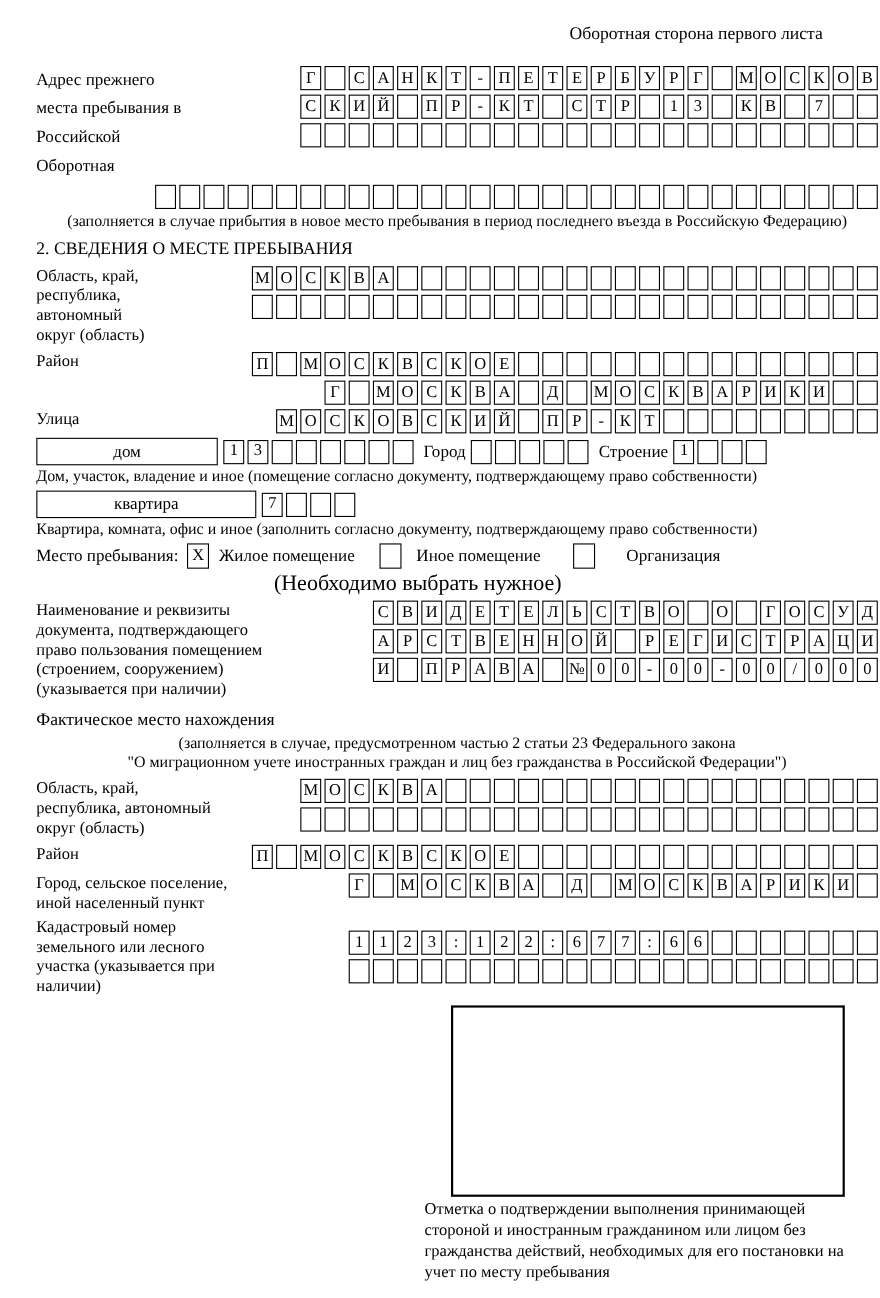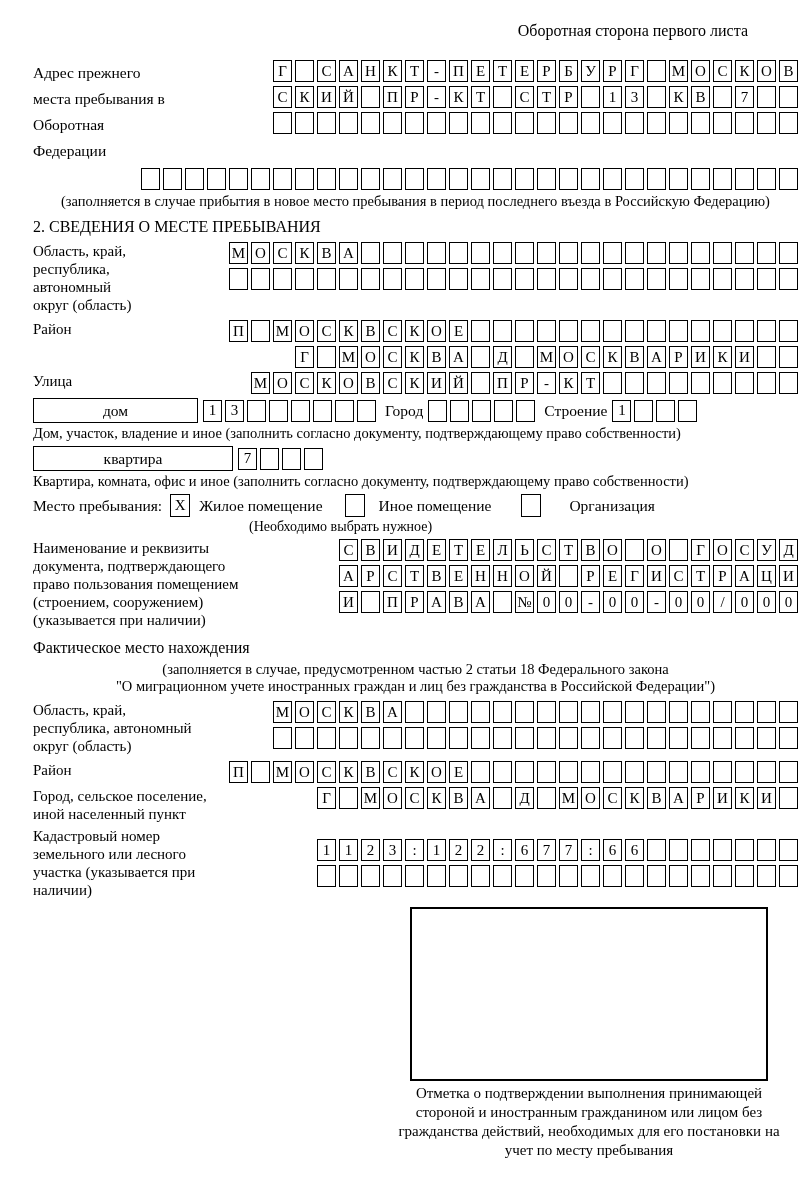--- a/index.html
+++ b/index.html
@@ -16,37 +16,37 @@
   .grid-line{display:flex;margin-bottom:4px}
   .grid-line .cells{margin-left:auto}
   .row4{justify-content:flex-end;margin:0 0 3px 0}
   .note{font-size:14.5px;text-align:center;line-height:17px}
   .sec-title{font-weight:normal;font-size:16px;text-align:left;margin:8px 0 6px}
   .house-row{display:flex;align-items:center;margin-bottom:2px}
   .wide-box{height:25px;border:1.5px solid #000;display:flex;align-items:center;justify-content:center;font-size:15.5px}
   .inline-lbl{font-size:15.5px;margin:0 5px 0 9px}
   .stay-row{display:flex;align-items:center;margin:4px 0 0}
   .checkbox{flex:0 0 auto;width:20px;height:23px;border:1.5px solid #000;display:flex;align-items:center;justify-content:center;font-size:15px}
-  .stay-note{font-size:14px;width:fit-content;margin:2px 0 4px 216px}
+  .stay-note{font-size:20px;width:fit-content;margin:2px 0 4px 216px}
   .doc-block{display:flex;margin-top:2px}
   .doc-label{width:215px;font-size:15px;line-height:18px}
   .fact-notes{margin-bottom:6px}
   .mark-block{margin-left:353px;width:406px;margin-top:8px}
   .mark-box{width:358px;height:174px;border:2px solid #000;margin:0 auto 3px}
-  .mark-note{font-size:15px;line-height:19px;text-align:center}
+  .mark-note{font-size:15px;line-height:19px;}
 </style>
 </head>
 <body>
 
 <div class="content">
 
   <div class="hdr">Оборотная сторона первого листа</div>
 
   <div class="frow">
-    <div class="flabel prev-label">Адрес прежнего места пребывания в Оборотная Федерации</div>
+    <div class="flabel prev-label">Адрес прежнего места пребывания в Российской Оборотная</div>
     <div class="fgrids">
       <div class="cells">
           <span class="cell">Г</span>
           <span class="cell"></span>
           <span class="cell">С</span>
           <span class="cell">А</span>
           <span class="cell">Н</span>
           <span class="cell">К</span>
           <span class="cell">Т</span>
           <span class="cell">-</span>
@@ -333,21 +333,21 @@
         <span class="cell"></span>
       </div>
     <span class="inline-lbl">Строение</span>
     <div class="cells">
         <span class="cell">1</span>
         <span class="cell"></span>
         <span class="cell"></span>
         <span class="cell"></span>
       </div>
   </div>
-  <div class="note" style="text-align:left;margin:2px 0 4px">Дом, участок, владение и иное (заполнить согласно документу, подтверждающему право собственности)</div>
+  <div class="note" style="text-align:left;margin:2px 0 4px">Дом, участок, владение и иное (помещение согласно документу, подтверждающему право собственности)</div>
 
   <div class="house-row">
     <div class="wide-box" style="width:200px">
       <span>квартира</span>
     </div>
     <div class="cells" style="margin-left:5px">
         <span class="cell">7</span>
         <span class="cell"></span>
         <span class="cell"></span>
         <span class="cell"></span>
@@ -436,21 +436,21 @@
           <span class="cell">/</span>
           <span class="cell">0</span>
           <span class="cell">0</span>
           <span class="cell">0</span>
         </div>
     </div>
   </div>
 
   <div class="sec-title" style="margin:10px 0 4px">Фактическое место нахождения</div>
   <div class="fact-notes">
-    <div class="note">(заполняется в случае, предусмотренном частью 2 статьи 18 Федерального закона</div>
+    <div class="note">(заполняется в случае, предусмотренном частью 2 статьи 23 Федерального закона</div>
     <div class="note">"О миграционном учете иностранных граждан и лиц без гражданства в Российской Федерации")</div>
   </div>
 
   <div class="frow" style="margin-bottom:6px">
     <div class="flabel" style="width:160px">Область, край, республика, автономный округ (область)</div>
     <div class="fgrids">
       <div class="cells">
           <span class="cell">М</span>
           <span class="cell">О</span>
           <span class="cell">С</span>

